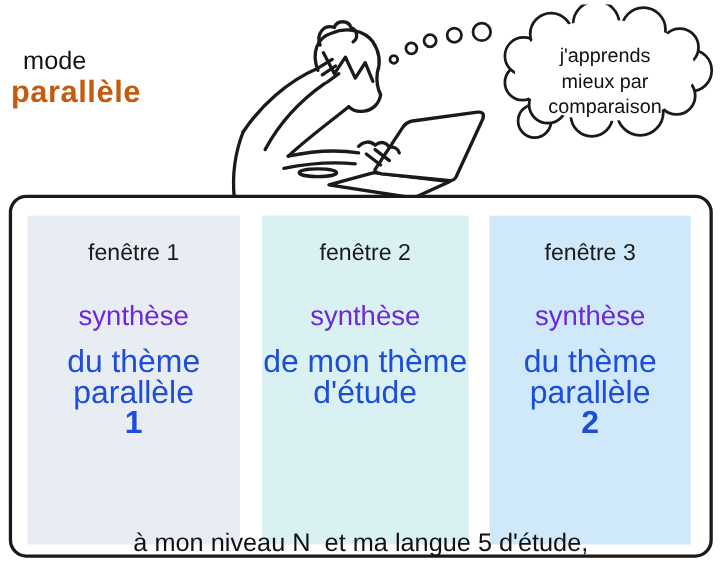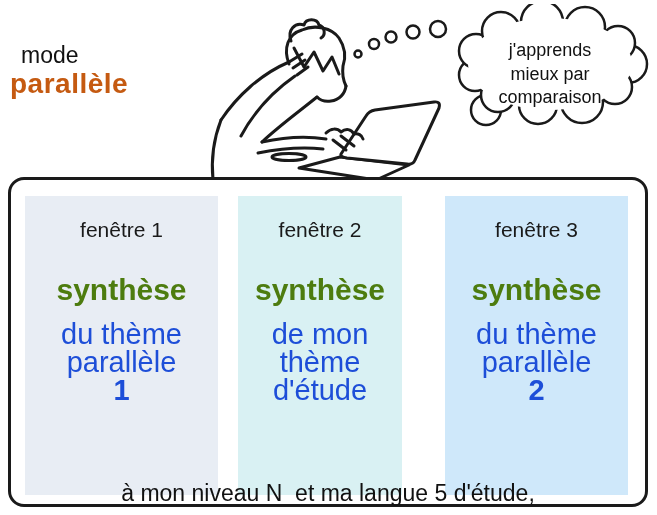--- a/index.html
+++ b/index.html
@@ -18,24 +18,24 @@
   .bump{stroke:#1a1a1a;stroke-width:2.5;fill:#ffffff;}
   .cloud-cover{fill:#ffffff;stroke:none;}
   .cloud-text{font-family:"Liberation Sans",sans-serif;font-size:18px;fill:#111;text-anchor:middle;}
   
   .board{
     position:absolute;left:8px;top:177px;width:634px;height:324px;
     background:#ffffff;border:3px solid #1a1a1a;border-radius:16px;
   }
   .panel{position:absolute;top:16px;height:299px;text-align:center;padding-top:22px;box-sizing:border-box;}
   .panel-1{left:14px;width:193px;}
-  .panel-2{left:227px;width:164px;}
+  .panel-2{left:227px;width:188px;}
   .panel-3{left:434px;width:183px;}
   .win-title{font-size:21px;color:#1a1a1a;margin-bottom:31px;}
-  .win-syn{font-size:30px;font-weight:700;color:#4d7c0f;margin-bottom:13px;}
+  .win-syn{font-size:25px;font-weight:400;color:#6d28d9;margin-bottom:13px;}
   .win-theme{font-size:29px;color:#1d4ed8;line-height:28px;}
   .win-theme2[data-bold="true"]{font-weight:700;}
   .board-footer{
     position:absolute;left:0;right:0;top:208px;text-align:center;
     font-size:23px;color:#111;line-height:42px;white-space:pre-wrap;
   }
 </style>
 </head>
 <body>
 

